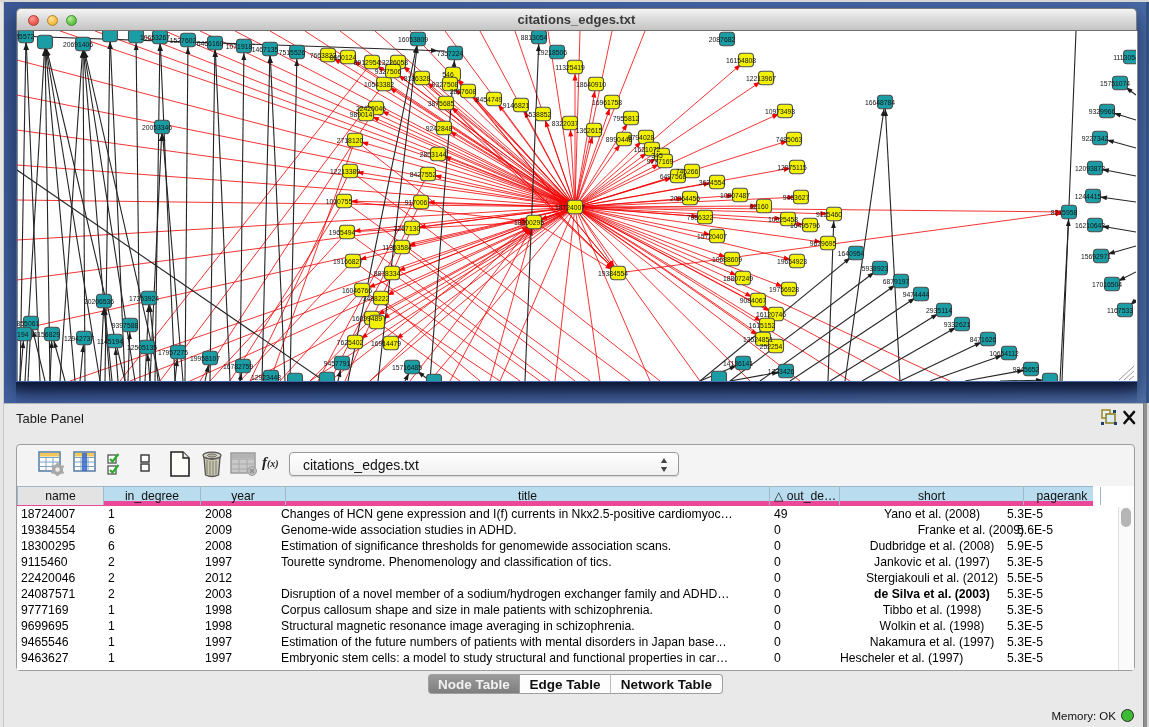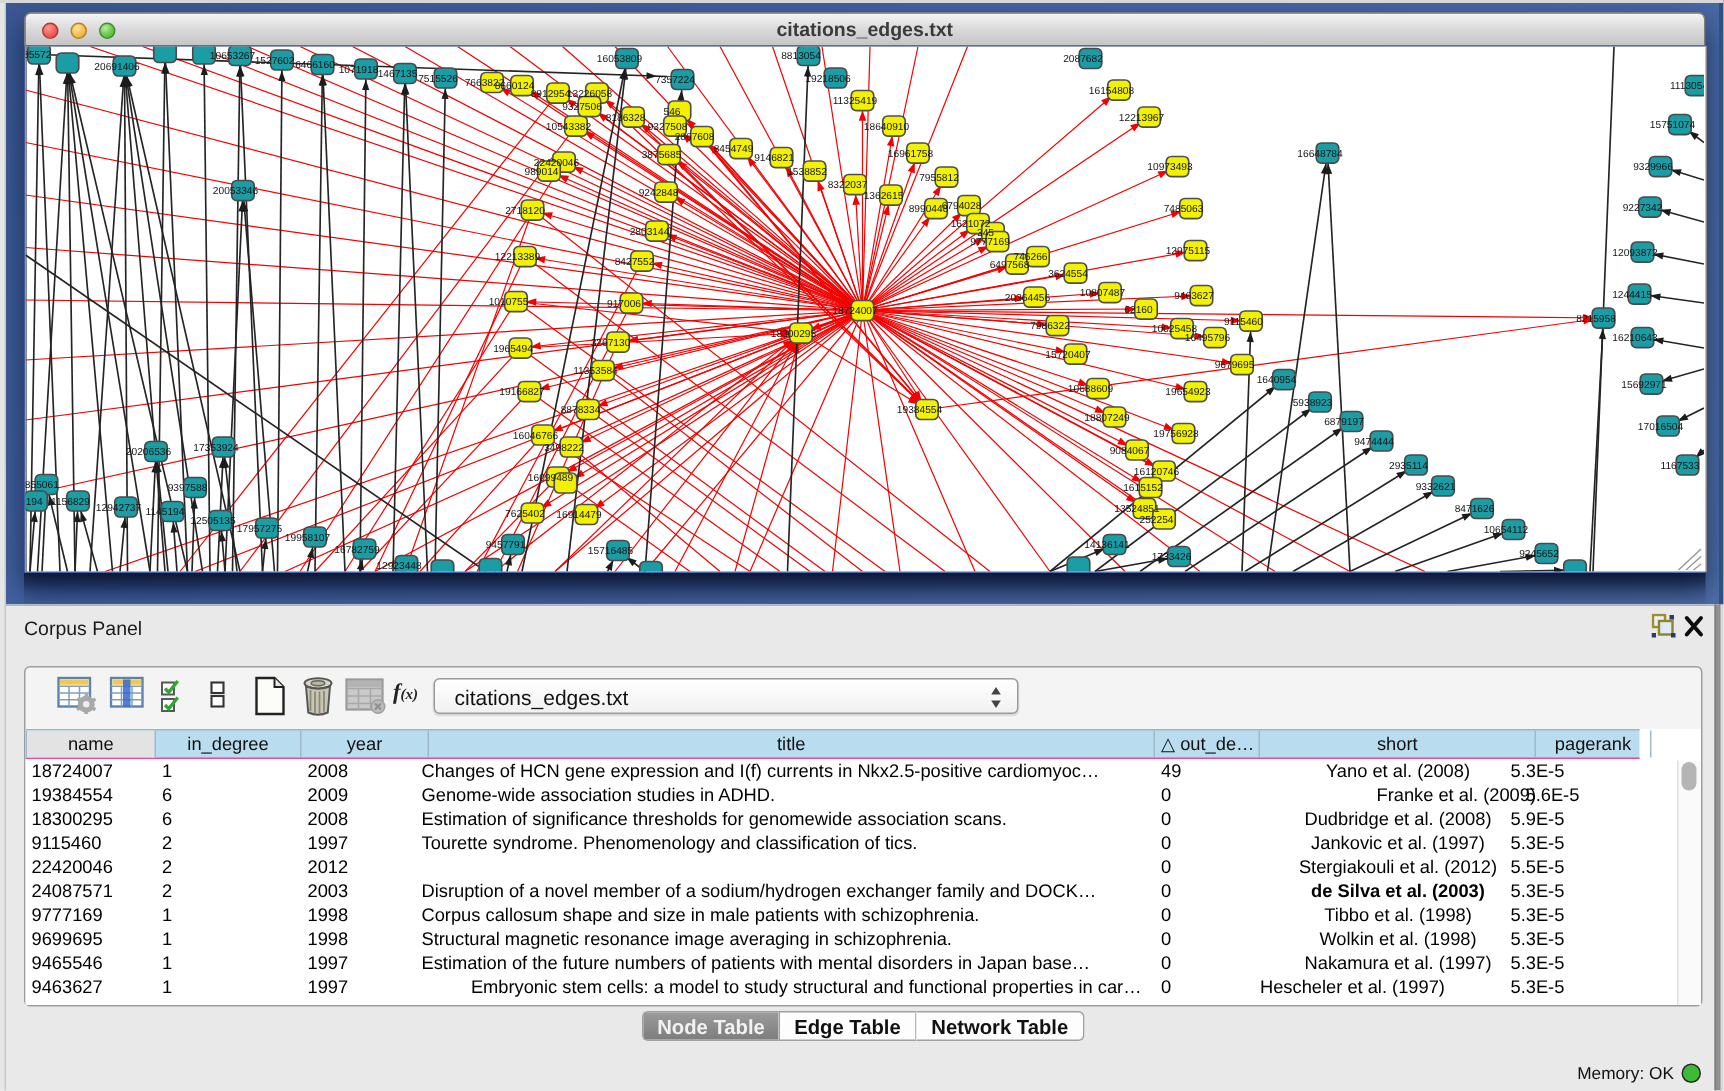--- a/index.html
+++ b/index.html
@@ -31,21 +31,21 @@
   border:1px solid #9d9d9d;border-radius:4px;box-sizing:border-box;}
 
 #toolbar{left:18px;top:446px;width:1115px;height:38px;}
 .ticon{position:absolute;top:4px;}
 #dropdown{position:absolute;left:271px;top:6px;width:390px;height:24px;background:linear-gradient(#ffffff,#f1f1f1);
   border:1px solid #9a9a9a;border-radius:4px;box-sizing:border-box;box-shadow:0 1px 1px rgba(0,0,0,.12);}
 #dropdown .txt{position:absolute;left:13px;top:4px;font-size:14px;color:#111;}
 
 #ttable{left:17px;top:486px;width:1117px;height:184px;background:#fff;font-size:12.2px;color:#000;}
 .hrow{position:absolute;left:0;top:0;height:20px;width:1076px;background:#b9ddef;
-  border-top:1px solid #9bb7c8;border-bottom:1px solid #ec4899;box-sizing:border-box;}
+  border-top:1px solid #9bb7c8;border-bottom:5px solid #ec4899;box-sizing:border-box;}
 .hcell{position:absolute;top:0;height:18px;line-height:18px;text-align:center;font-size:12.2px;color:#111;
   border-right:1px solid #9fb9ca;box-sizing:border-box;}
 .hcell.first{border-left:1px solid #9fb9ca;background:#e3e3e3;}
 .drow{position:absolute;height:16px;width:1090px;white-space:nowrap;}
 .dcell{position:absolute;top:0;overflow:hidden;white-space:nowrap;}
 
 #vscroll{position:absolute;left:1101px;top:21px;width:15px;height:163px;background:#fafafa;border-left:1px solid #e0e0e0;}
 #vthumb{position:absolute;left:2px;top:1px;width:10px;height:19px;background:#b5b5b5;border-radius:5px;}
 
 #tabs{left:428px;top:674px;height:20px;font-size:13.5px;font-weight:bold;}
@@ -745,21 +745,21 @@
 </g>
 </svg>
 <div id="gtitle" class="abs">
   <div class="t">citations_edges.txt</div>
   <div class="light" style="left:11px;background:radial-gradient(circle at 35% 30%,#ff9a93,#ec6258 55%,#d8443a);border:1px solid #ad3a32;"></div>
   <div class="light" style="left:30px;background:radial-gradient(circle at 35% 30%,#ffe29a,#f5bf50 55%,#e0a32e);border:1px solid #b58323;"></div>
   <div class="light" style="left:49px;background:radial-gradient(circle at 35% 30%,#b7ee9a,#6cc74e 55%,#4aad35);border:1px solid #3f8f2d;"></div>
 </div>
 <div class="abs" style="left:16px;top:382px;width:1121px;height:21px;background:linear-gradient(rgba(8,16,44,.8),rgba(20,35,75,.25) 60%,rgba(30,50,95,0));"></div>
 <div id="tpanel" class="abs"></div>
-<div id="tpheader" class="abs">Corpus Panel</div>
+<div id="tpheader" class="abs">Table Panel</div>
 
 <svg class="abs" style="left:1101px;top:409px" width="40" height="18">
 <rect x="1" y="1" width="8" height="8" fill="#e8f1fa" stroke="#a08c28" stroke-width="1.6"></rect>
 <rect x="5" y="5" width="9" height="9" fill="#dcebf8" stroke="#8f8428" stroke-width="1.6"></rect>
 <rect x="12" y="1" width="3" height="3" fill="#1c3f6e"></rect>
 <rect x="0" y="13" width="3" height="3" fill="#1c3f6e"></rect>
 <rect x="13" y="13" width="3" height="3" fill="#1c3f6e"></rect>
 <path d="M23.5 3 L33 14 M33 3 L23.5 14" stroke="#0d0d0d" stroke-width="2.6" stroke-linecap="round"></path>
 </svg>
 <div id="cpanel" class="abs"></div>
@@ -870,21 +870,21 @@
 <div class="dcell" style="left:91px;width:93px;">2</div>
 <div class="dcell" style="left:188px;width:81px;">2012</div>
 <div class="dcell" style="left:757px;width:62px;">0</div>
 <div class="dcell" style="left:823px;width:184px;text-align:center;">Stergiakouli et al. (2012)</div>
 <div class="dcell" style="left:990px;width:110px;">5.5E-5</div>
 </div>
 <div class="drow" style="top:101px;">
 <div class="dcell" style="left:4px;width:83px;">24087571</div>
 <div class="dcell" style="left:91px;width:93px;">2</div>
 <div class="dcell" style="left:188px;width:81px;">2003</div>
-<div class="dcell" style="left:264px;width:480px;">Disruption of a novel member of a sodium/hydrogen exchanger family and DOCK…</div>
+<div class="dcell" style="left:264px;width:480px;">Disruption of a novel member of a sodium/hydrogen exchanger family and ADHD…</div>
 <div class="dcell" style="left:757px;width:62px;">0</div>
 <div class="dcell" style="left:823px;width:184px;text-align:center;font-weight:bold;">de Silva et al. (2003)</div>
 <div class="dcell" style="left:990px;width:110px;">5.3E-5</div>
 </div>
 <div class="drow" style="top:117px;">
 <div class="dcell" style="left:4px;width:83px;">9777169</div>
 <div class="dcell" style="left:91px;width:93px;">1</div>
 <div class="dcell" style="left:188px;width:81px;">1998</div>
 <div class="dcell" style="left:264px;width:480px;">Corpus callosum shape and size in male patients with schizophrenia.</div>
 <div class="dcell" style="left:757px;width:62px;">0</div>
@@ -906,21 +906,21 @@
 <div class="dcell" style="left:188px;width:81px;">1997</div>
 <div class="dcell" style="left:264px;width:480px;">Estimation of the future numbers of patients with mental disorders in Japan base…</div>
 <div class="dcell" style="left:757px;width:62px;">0</div>
 <div class="dcell" style="left:823px;width:184px;text-align:center;">Nakamura et al. (1997)</div>
 <div class="dcell" style="left:990px;width:110px;">5.3E-5</div>
 </div>
 <div class="drow" style="top:165px;">
 <div class="dcell" style="left:4px;width:83px;">9463627</div>
 <div class="dcell" style="left:91px;width:93px;">1</div>
 <div class="dcell" style="left:188px;width:81px;">1997</div>
-<div class="dcell" style="left:264px;width:480px;text-align:right;">Embryonic stem cells: a model to study structural and functional properties in car…</div>
+<div class="dcell" style="left:264px;width:480px;">Embryonic stem cells: a model to study structural and functional properties in car…</div>
 <div class="dcell" style="left:757px;width:62px;">0</div>
 <div class="dcell" style="left:823px;width:184px;text-align:left;">Hescheler et al. (1997)</div>
 <div class="dcell" style="left:990px;width:110px;">5.3E-5</div>
 </div>
 <div id="vscroll">
       <div id="vthumb"></div>
     </div>
 </div>
 <div id="tabs" class="abs">
  <div class="tab" id="tab1">Node Table</div>

